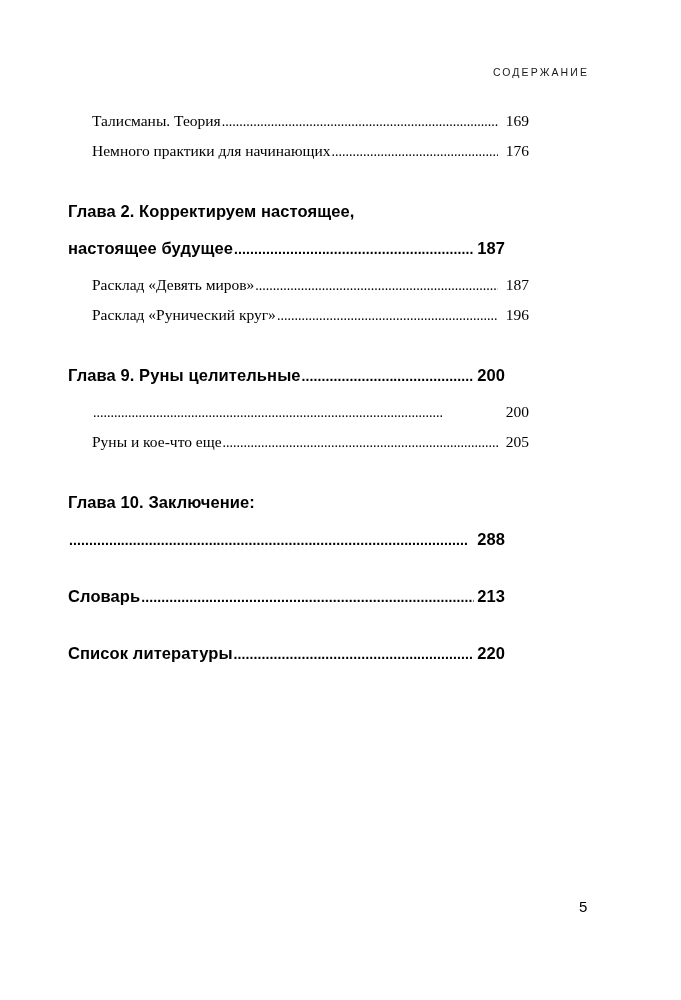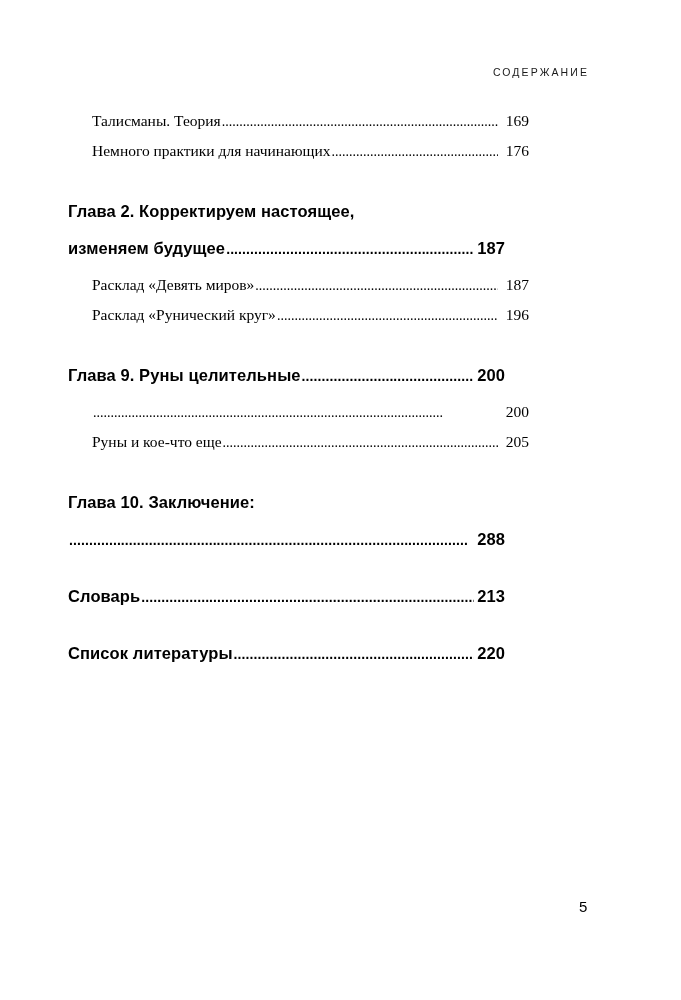--- a/index.html
+++ b/index.html
@@ -117,21 +117,21 @@
 
     <div class="entry chap noleader">
       <span class="txt">Глава 2. Корректируем настоящее,</span>
 
       <span class="pg"></span>
     </div>
 
     <div class="gap-sm"></div>
 
     <div class="entry chap">
-      <span class="txt">изменяем будущее</span>
+      <span class="txt">настоящее будущее</span>
       <span class="leader">....................................................................................................</span>
       <span class="pg">187</span>
     </div>
 
     <div class="gap-sm"></div>
 
     <div class="entry sub">
       <span class="txt">Расклад «Девять миров»</span>
       <span class="leader">....................................................................................................</span>
       <span class="pg">187</span>

